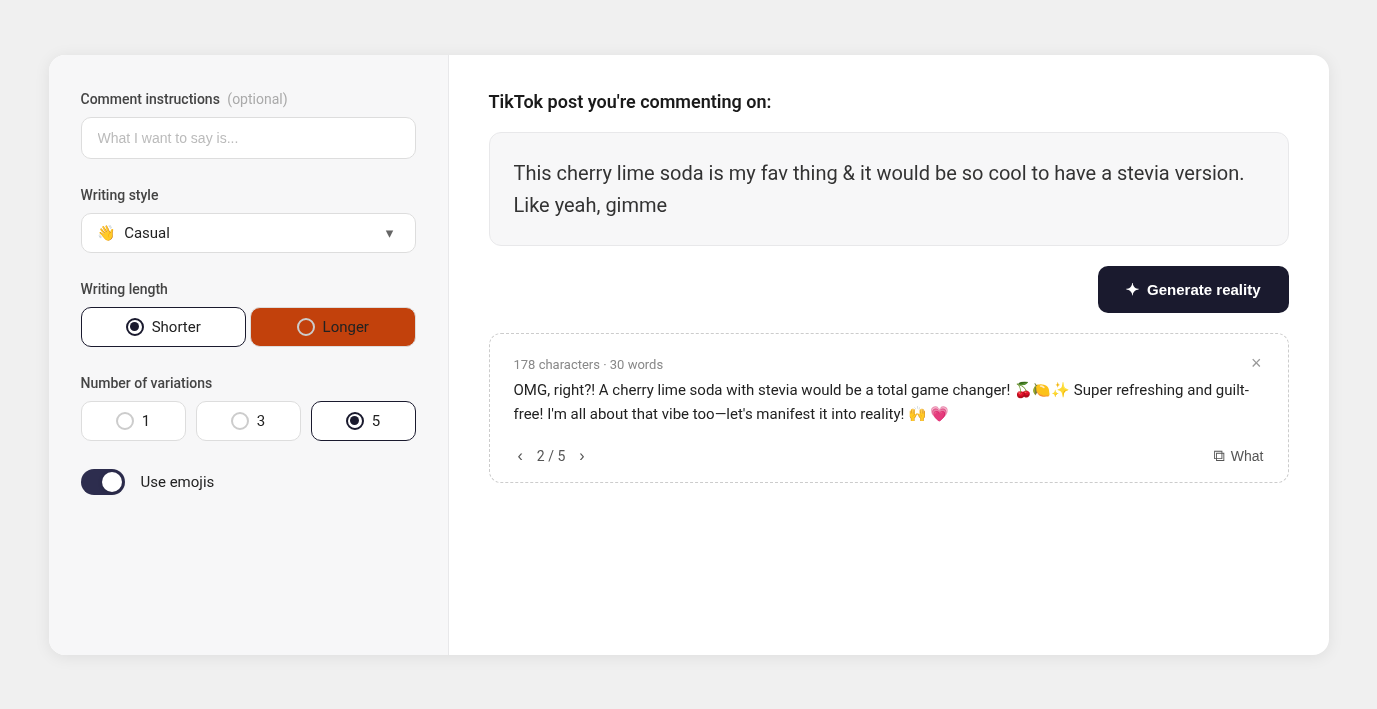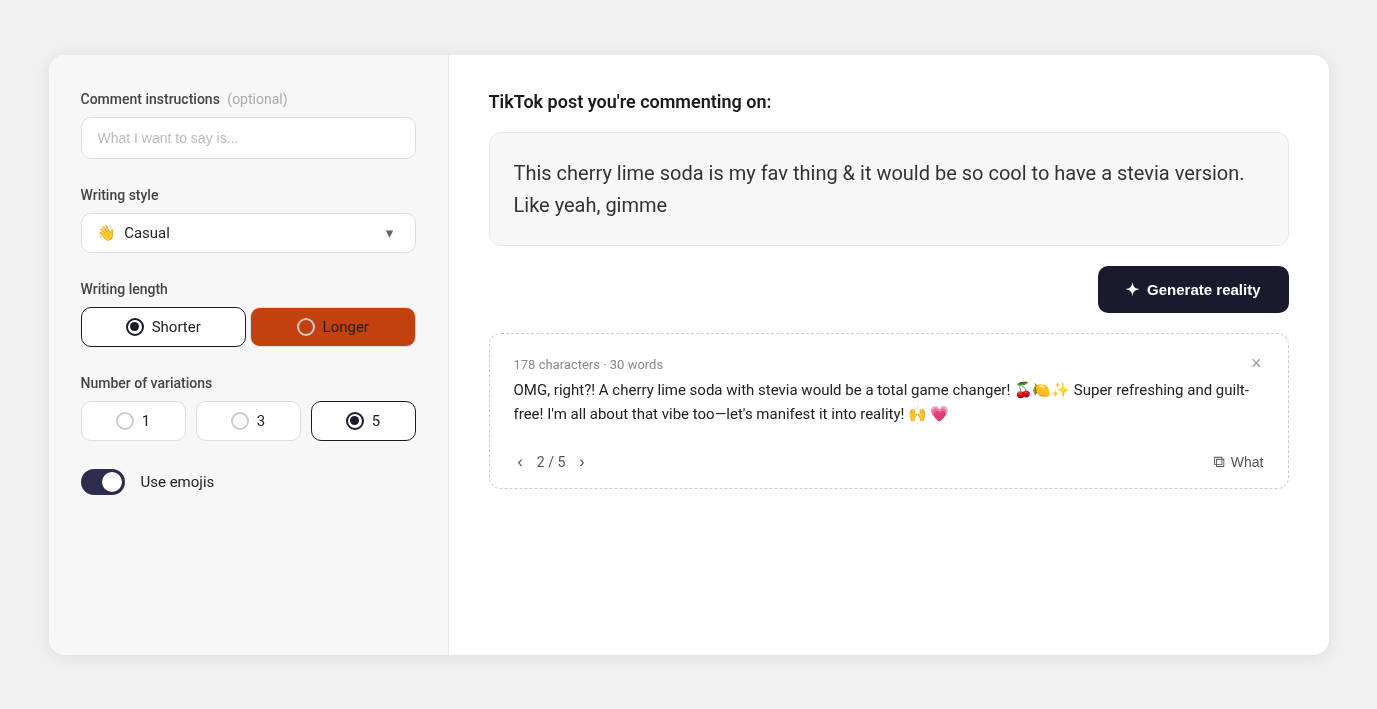--- a/index.html
+++ b/index.html
@@ -236,21 +236,21 @@
       cursor: pointer;
       color: #999;
       font-size: 18px;
       line-height: 1;
       padding: 0 2px;
     }
     .result-text {
       font-size: 15px;
       color: #222;
       line-height: 1.65;
-      margin-bottom: 25px;
+      margin-bottom: 19px;
     }
     .result-footer {
       display: flex;
       align-items: center;
       justify-content: space-between;
     }
     .pagination {
       display: flex;
       align-items: center;
       gap: 10px;

